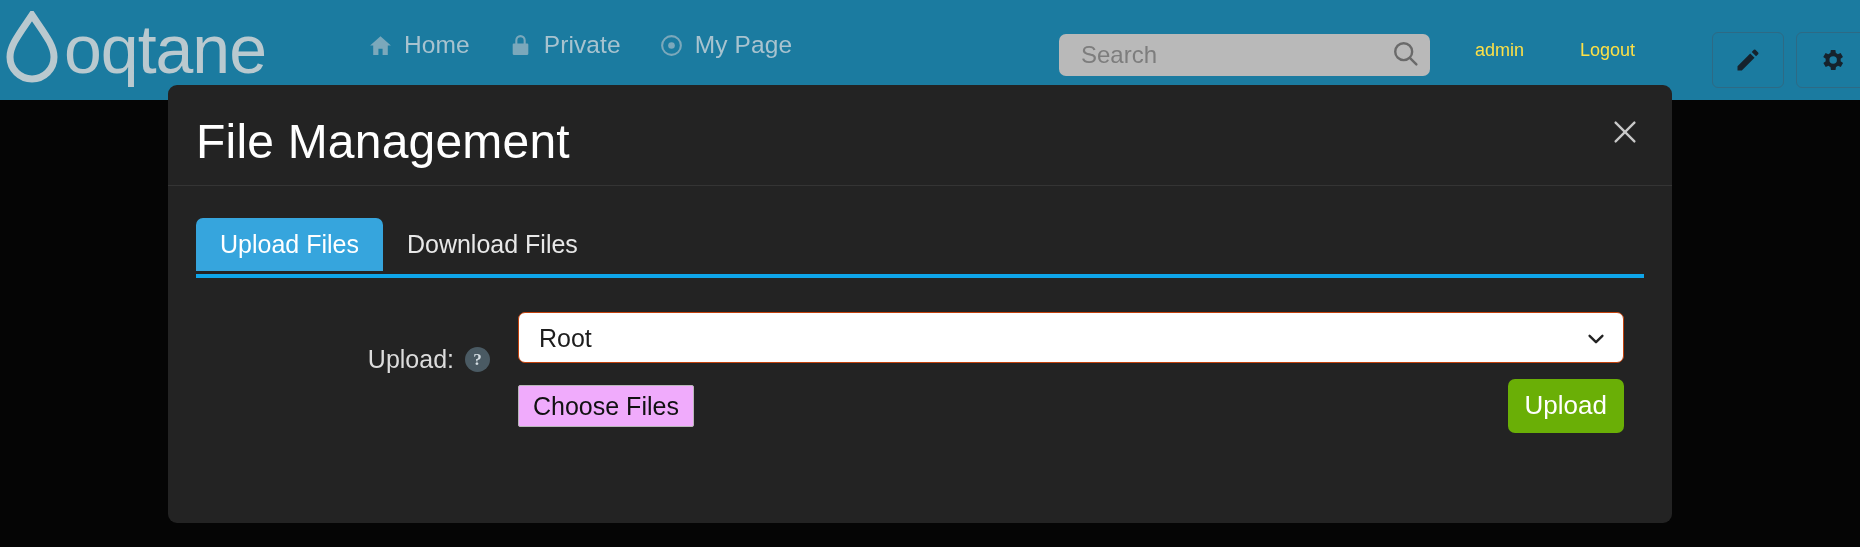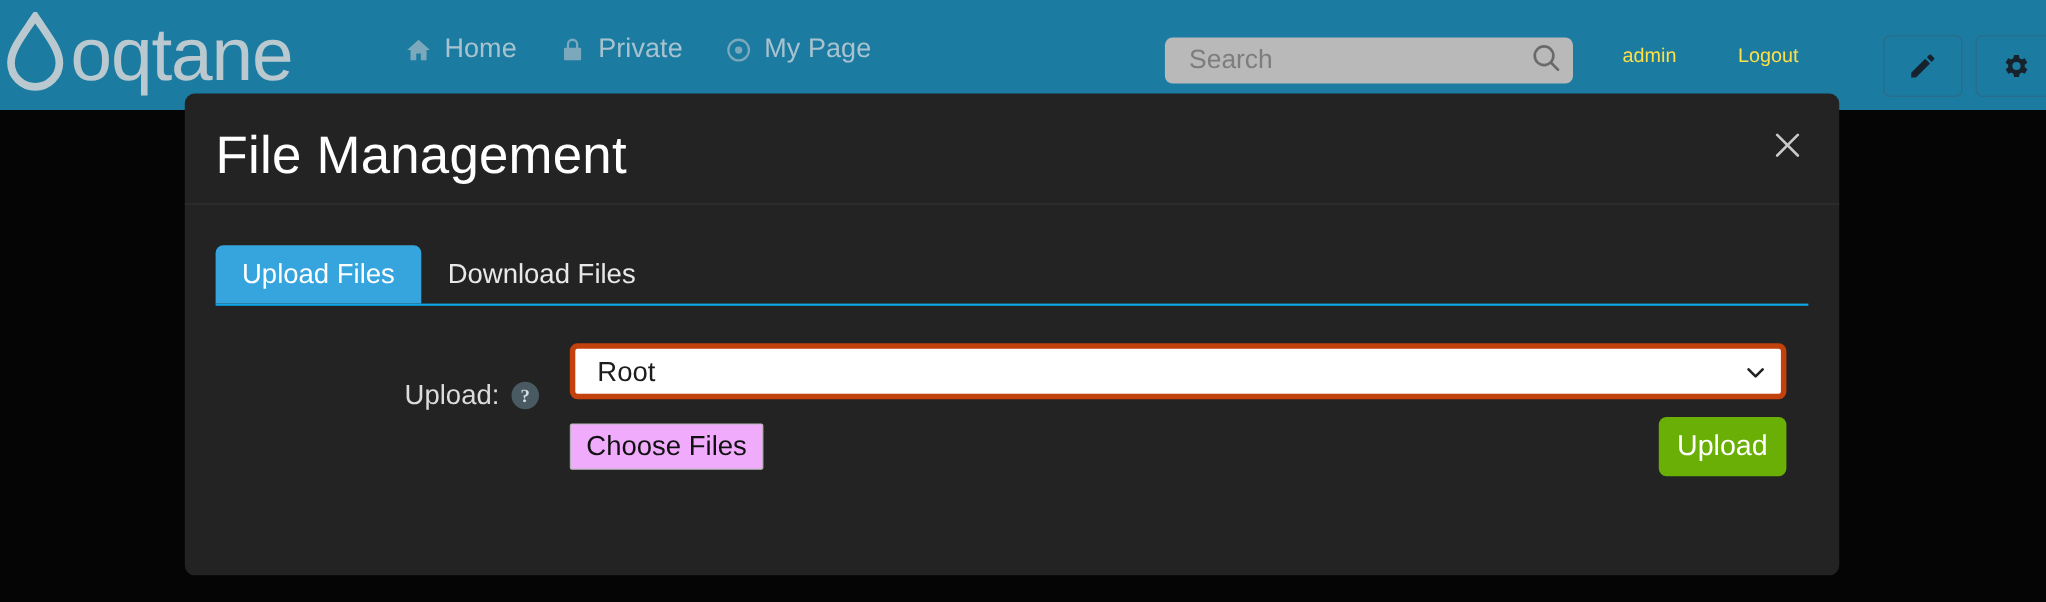--- a/index.html
+++ b/index.html
@@ -84,22 +84,22 @@
     position: absolute; right: 25px; top: 26px;
     width: 44px; height: 44px; background: none; border: none;
     cursor: pointer; display: flex; align-items: center; justify-content: center;
   }
   .modal-close svg { width: 30px; height: 30px; color: #c9c9c9; }
 
   .modal-body { position: relative; padding: 0 28px; }
 
   .tabs {
     position: relative; margin-top: 29px; height: 63px;
-    border-bottom: 2px solid #0ea5e9;
-    display: flex; align-items: flex-end;
+    border-bottom: 4px solid #0ea5e9;
+    display: flex; align-items: center;
   }
   .tab {
     font-size: 25px; padding: 14px 24px; border-radius: 7px 7px 0 0;
     cursor: pointer; white-space: nowrap; line-height: 1;
   }
   .tab.active { background: #36a5dd; color: #ffffff; }
   .tab.inactive { color: #e8e8e8; background: transparent; }
 
   .form-row {
     position: relative; margin-top: 34px; display: flex; align-items: flex-start;
@@ -113,21 +113,21 @@
     width: 25px; height: 25px; border-radius: 50%;
     background: #4a5a63; color: #d4dde2;
     font-size: 17px; line-height: 25px; text-align: center;
     cursor: pointer; font-family: "Liberation Serif", serif; font-weight: bold;
   }
   .form-fields { flex: 1; padding-left: 28px; padding-right: 20px; }
 
   .select-wrap { position: relative; }
   .folder-select {
     width: 100%; height: 51px;
-    background: #ffffff; border: 5px solid #c2410c; border-radius: 7px;
+    background: #ffffff; border: 1px solid #c2410c; border-radius: 7px;
     font-family: "Liberation Sans", sans-serif; font-size: 25px; color: #1d1d1d;
     padding: 0 44px 0 20px; appearance: none; -webkit-appearance: none;
     outline: none; cursor: pointer;
   }
   .chev {
     position: absolute; right: 17px; top: 16px; width: 22px; height: 22px;
     color: #222; pointer-events: none;
   }
 
   .file-row {

